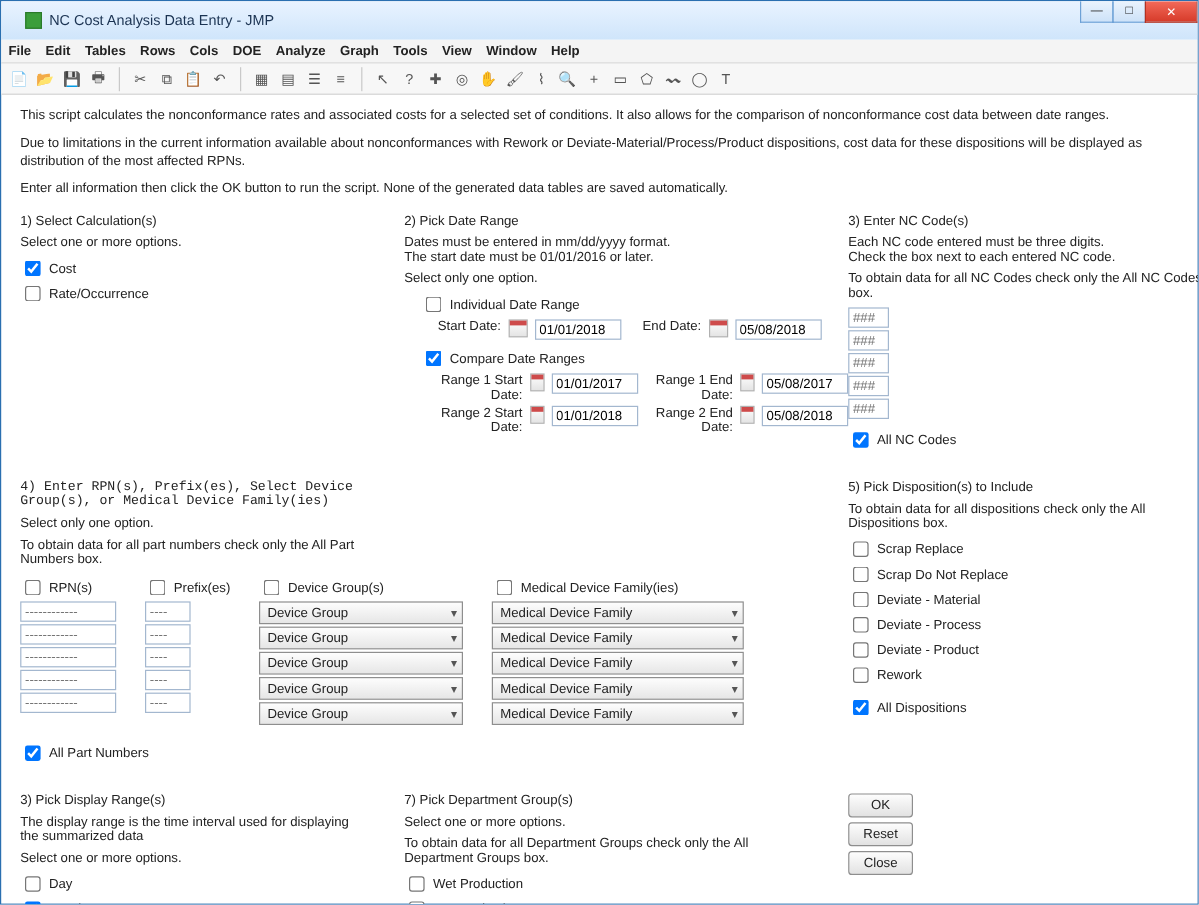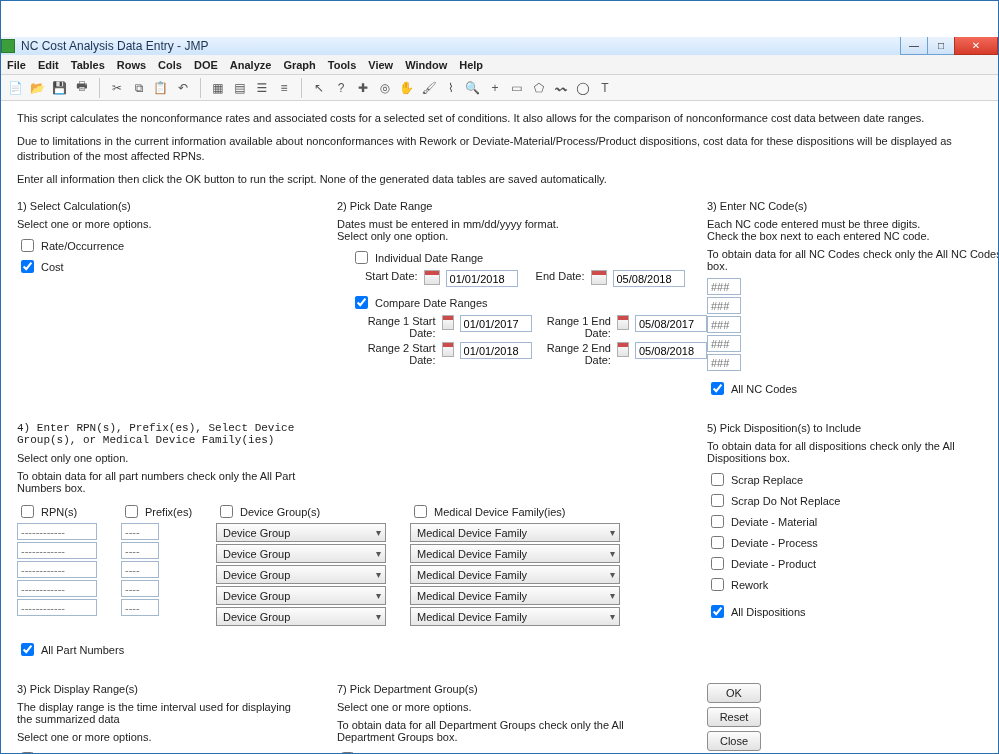--- a/index.html
+++ b/index.html
@@ -1,18 +1,18 @@
 <!DOCTYPE html>
 <html><head>
 <meta charset="utf-8">
 <style>
   * { box-sizing: border-box; }
   html, body { margin: 0; padding: 0; font-family: "Segoe UI", Tahoma, sans-serif; font-size: 11px; color: #222; background: #fff; }
   .window { width: 999px; height: 754px; display: flex; flex-direction: column; border: 1px solid #2a6fb0; overflow: hidden; }
-  .titlebar { height: 18px; background: linear-gradient(#e9f3ff, #cfe5fb); display: flex; align-items: center; padding: 0 0; position: relative; margin-top: 36px; }
+  .titlebar { height: 32px; background: linear-gradient(#e9f3ff, #cfe5fb); display: flex; align-items: center; padding: 0 20px; position: relative; }
   .titlebar .app-icon { width: 14px; height: 14px; background: #3b9e3b; margin-right: 6px; border: 1px solid #2a7a2a; }
   .titlebar .title { font-size: 12px; color: #1b3352; }
   .winbtns { position: absolute; right: 0; top: 0; display: flex; height: 18px; }
   .winbtn { width: 28px; height: 18px; border: 1px solid #6da1d6; border-top: none; display: flex; align-items: center; justify-content: center; font-size: 10px; background: linear-gradient(#eaf3fd,#cde2f8); margin-left: -1px; }
   .winbtn.close { background: linear-gradient(#f36a5a,#d63b2a); color: #fff; width: 44px; border-color:#b43120; }
   .menubar { height: 20px; background: #f4f4f4; display: flex; align-items: center; padding: 0 6px; gap: 12px; border-bottom: 1px solid #d4d4d4; }
   .menubar span { cursor: default; font-weight: bold; }
   .toolbar { height: 26px; background: #f7f7f7; border-bottom: 1px solid #d4d4d4; display: flex; align-items: center; padding: 0 6px; gap: 4px; }
   .tb-sep { width: 1px; height: 20px; background: #c9c9c9; margin: 0 4px; }
   .tb-btn { width: 18px; height: 18px; display: flex; align-items: center; justify-content: center; font-size: 12px; color: #555; }
@@ -107,32 +107,33 @@
       <p>Due to limitations in the current information available about nonconformances with Rework or Deviate-Material/Process/Product dispositions, cost data for these dispositions will be displayed as distribution of the most affected RPNs.</p>
       <p>Enter all information then click the OK button to run the script. None of the generated data tables are saved automatically.</p>
     </div>
 
     <div class="grid" style="margin-top:14px;">
 
       <div>
         <div class="sect-title">1) Select Calculation(s)</div>
         <div class="subtxt">Select one or more options.</div>
         <label class="chk">
+            <input type="checkbox" checked="" style="">
+            <span>Cost</span>
+          </label>
+        <label class="chk">
             <input type="checkbox" style="">
             <span>Rate/Occurrence</span>
-          </label>
-        <label class="chk">
-            <input type="checkbox" checked="" style="">
-            <span>Cost</span>
           </label>
       </div>
 
       <div>
         <div class="sect-title">2) Pick Date Range</div>
         <div>Dates must be entered in mm/dd/yyyy format.</div>
+        <div class="subtxt">The start date must be 01/01/2016 or later.</div>
         <div class="subtxt">Select only one option.</div>
 
         <label class="chk indent">
             <input type="checkbox" style="">
             <span>Individual Date Range</span>
           </label>
         <div class="date-row">
           <span class="date-lbl">Start Date:</span>
           <span class="date-icon"></span>
           <input class="date-input" value="01/01/2018" style="">

